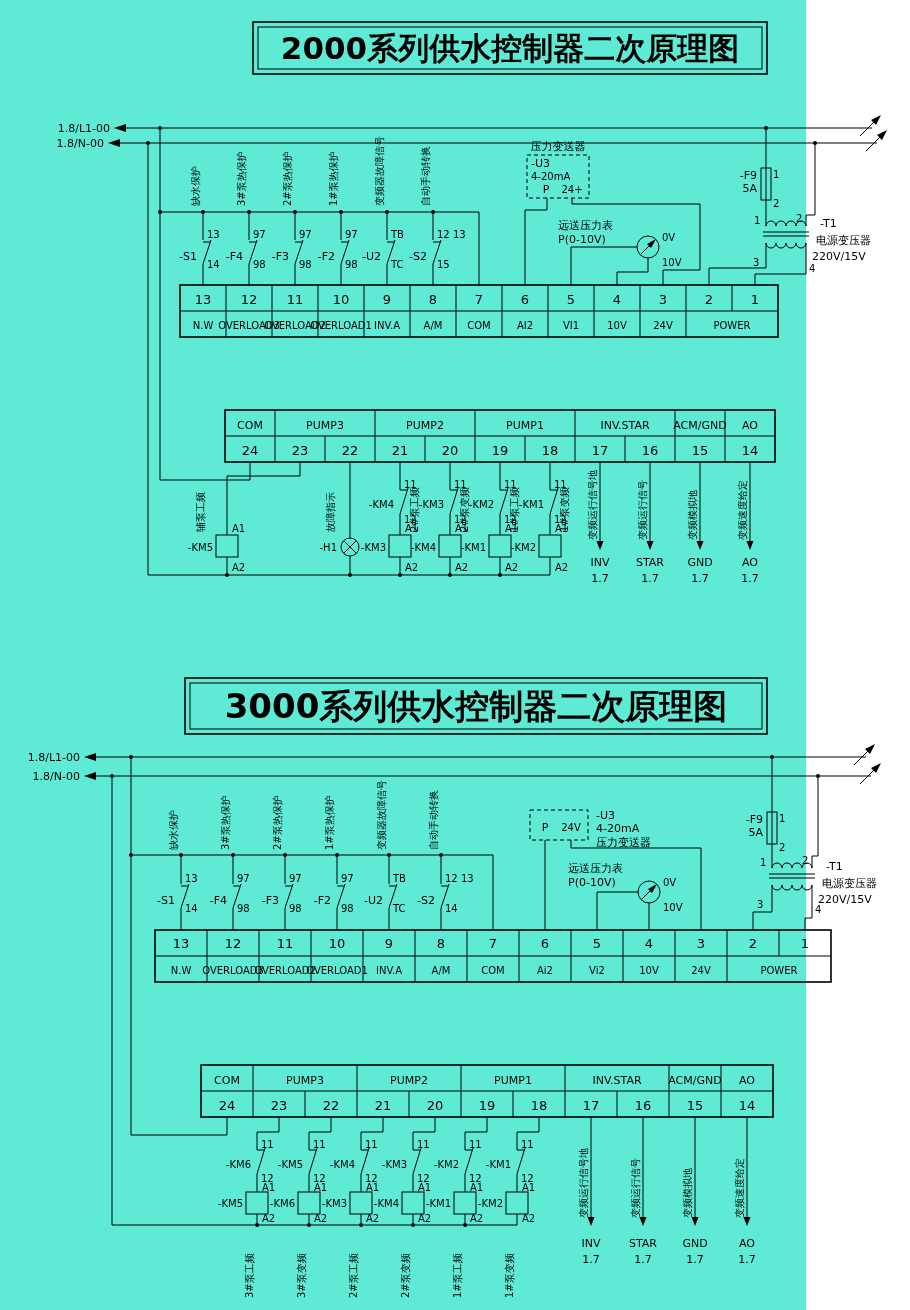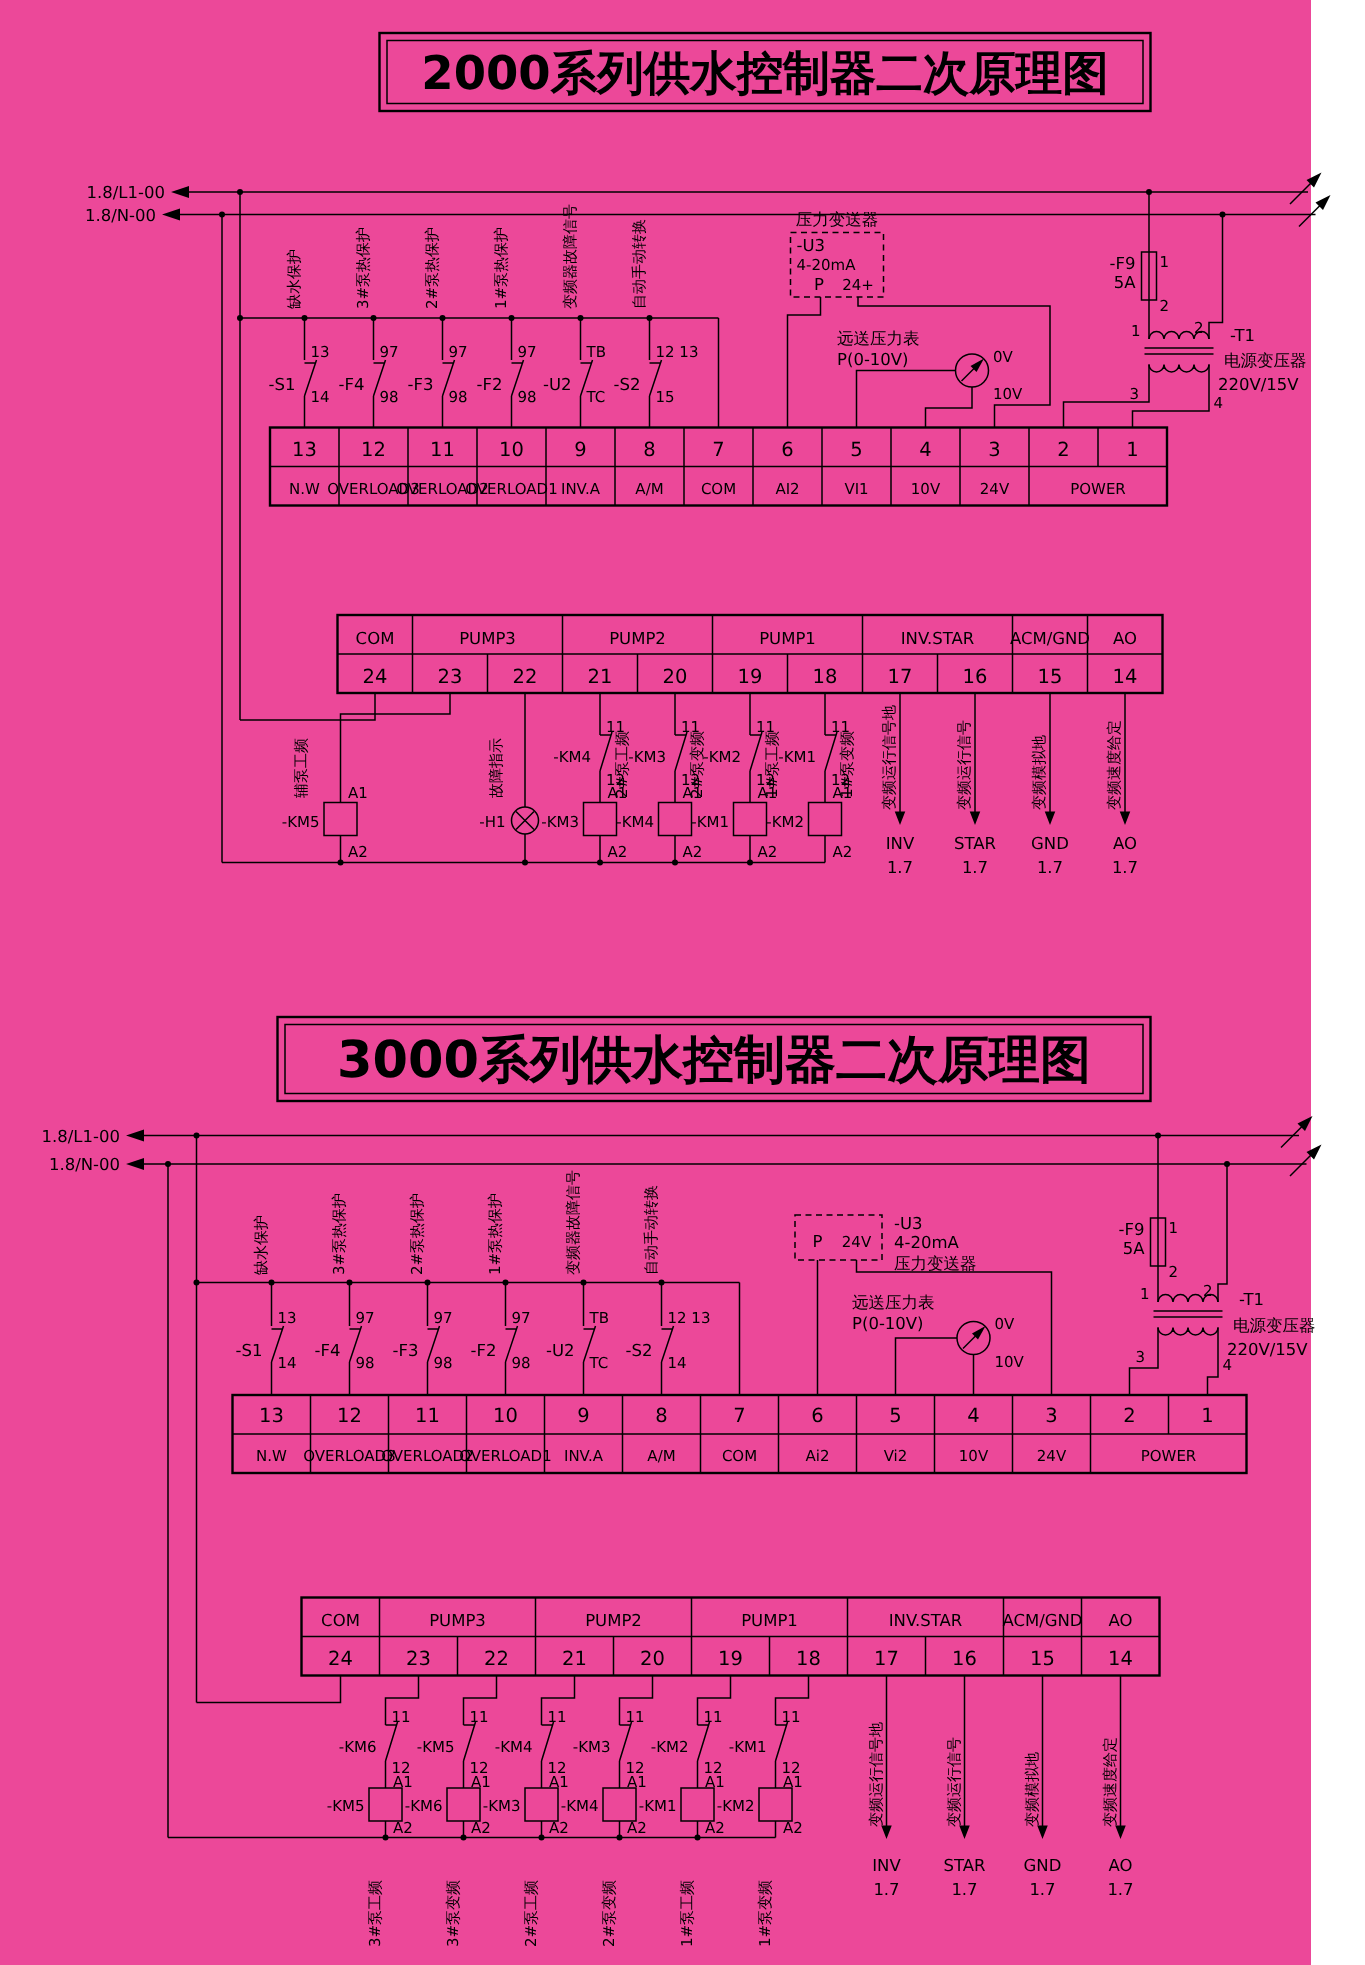--- a/index.html
+++ b/index.html
@@ -1,16 +1,16 @@
 <!DOCTYPE html>
 <html><head>
 <meta charset="utf-8">
 <style>
   html,body{margin:0;padding:0;background:#fff}
-  .page{width:874px;height:1310px;background:#ec4899;position:relative}
+  .page{width:806px;height:1310px;background:#5eead4;position:relative}
   svg{font-family:"DejaVu Sans","Liberation Sans",sans-serif;display:block}
   text{fill:#000}
   .t10 text,text.t10{font-size:10px}
   .t11 text,text.t11{font-size:11px}
   .t13 text,text.t13{font-size:13px}
   .mid text,text.mid{text-anchor:middle}
   .end text,text.end{text-anchor:end}
   .ttl{font-weight:bold}
   .w{fill:none;stroke:#000;stroke-width:1}
   .w2{fill:none;stroke:#000;stroke-width:1.6}

